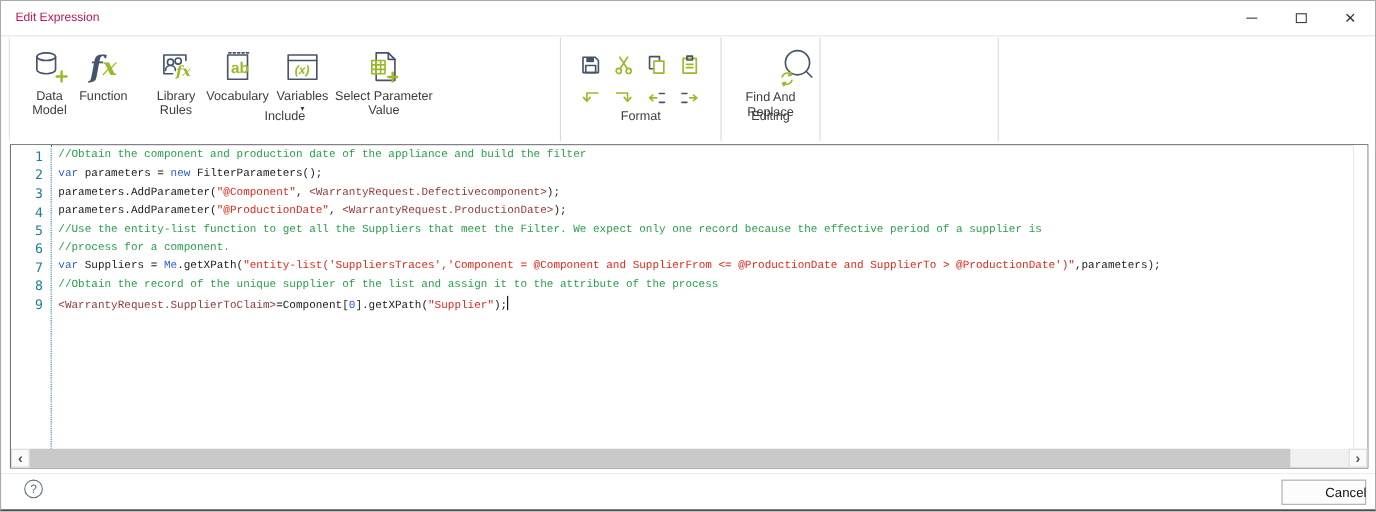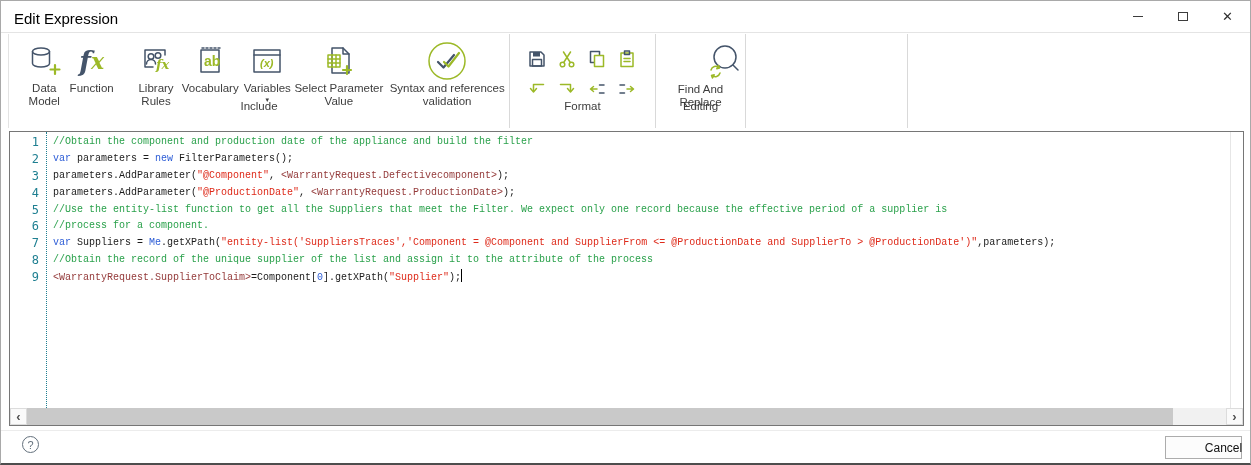--- a/index.html
+++ b/index.html
@@ -4,21 +4,21 @@
 <style>
   html,body{margin:0;padding:0;background:#d7d7d7;}
   *{box-sizing:border-box;}
   .window{
     position:relative;width:1251px;height:465px;background:#fff;
     border:1px solid #a9a9a9;border-bottom:2px solid #4d4d4d;overflow:hidden;
     font-family:"Liberation Sans",sans-serif;color:#1b1b1b;
   }
   
   .titlebar{position:absolute;left:0;top:0;right:0;height:32px;background:#fff;border-bottom:1px solid #e4e4e4;}
-  .title{position:absolute;left:13px;top:9px;font-size:15px;color:#000000;}
+  .title{position:absolute;left:13px;top:9px;font-size:11px;color:#be185d;}
   .win-controls{position:absolute;right:0;top:0;height:31px;display:flex;}
   .win-btn{width:45px;height:31px;display:flex;align-items:center;justify-content:center;cursor:default;}
   .min-glyph{display:block;width:10px;height:1px;background:#3c3c3c;}
   .max-glyph{display:block;width:10px;height:9px;border:1px solid #3c3c3c;background:transparent;}
   .close-glyph{font-size:13px;color:#2f2f2f;line-height:1;}
   
   .ribbon{position:absolute;left:7px;top:33px;right:0;height:94px;background:#fff;border-left:1px solid #e3e3e3;}
   .rgroup{position:absolute;top:0;height:94px;border-right:1px solid #d9d9d9;}
   .rg1{left:0;width:501px;}
   .rg2{left:501px;width:146px;}
@@ -154,30 +154,20 @@
               <path class="s" d="M11 5 H22 L28 11 V30 H11 Z"></path>
               <path class="s" d="M22 5 V11 H28"></path>
               <rect class="g" x="7" y="12" width="12" height="12"></rect>
               <path class="g" d="M11 12 V24 M15 12 V24 M7 16 H19 M7 20 H19"></path>
               <path class="g2" d="M22 27 h8 M26 23 v8"></path>
             </svg>
           </div>
           <div class="big-lbl">Select Parameter Value</div>
         </div>
 
-        <div class="big-btn bb7">
-          <div class="big-icon">
-            <svg width="44" height="44" viewBox="0 0 44 44">
-              <circle class="g" cx="22" cy="22" r="18" stroke-width="2"></circle>
-              <path class="s2" d="M13 23 l5.5 5.5 L29 16"></path>
-              <path class="g2" d="M19 23 l4.5 4.5 L34 14"></path>
-            </svg>
-          </div>
-          <div class="big-lbl">Syntax and references validation</div>
-        </div>
       </div>
       <div class="group-label">Include</div>
     </div>
 
     <div class="rgroup rg2">
       <div class="fmt-grid">
         <div class="sm-btn">
           <svg width="20" height="20" viewBox="0 0 20 20">
             <path class="s" d="M3 3 H14 L17 6 V17 H3 Z"></path>
             <rect class="sf" x="6" y="3" width="7" height="4.5"></rect>

